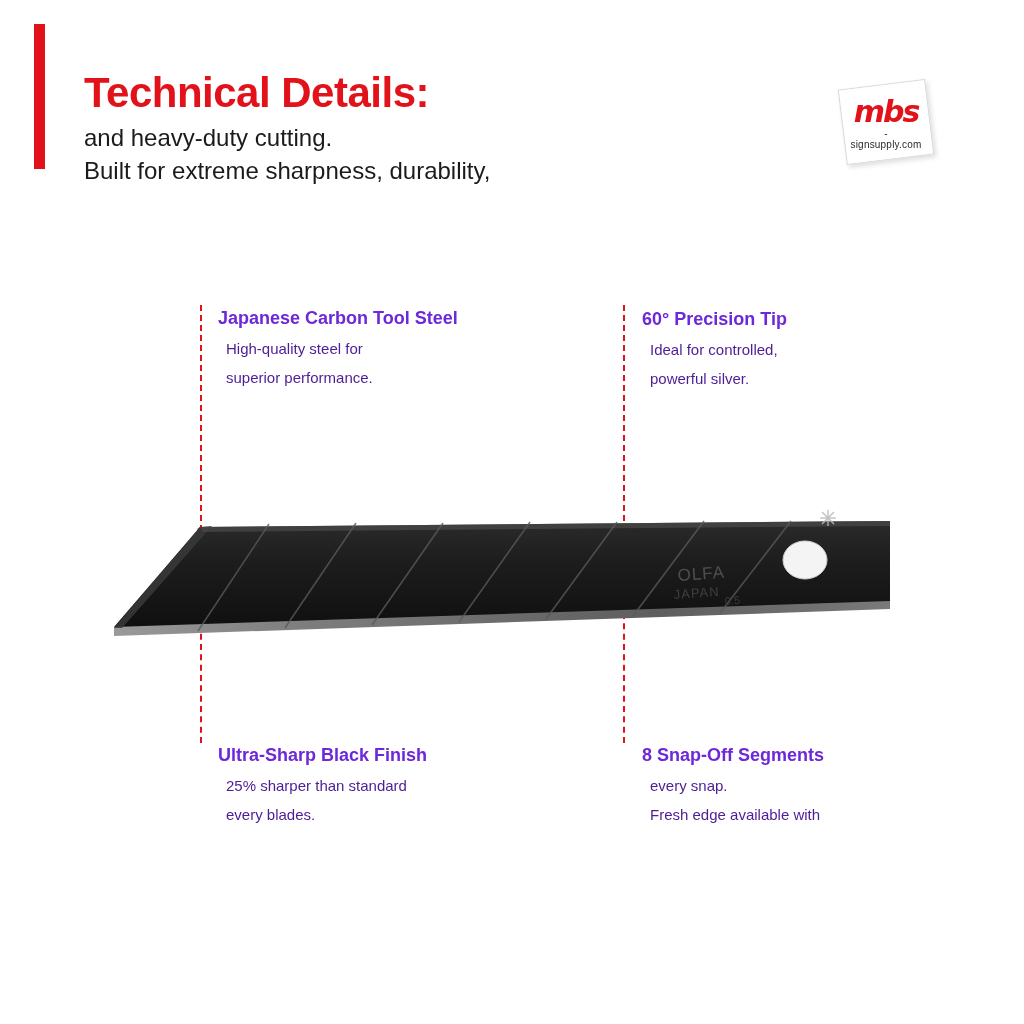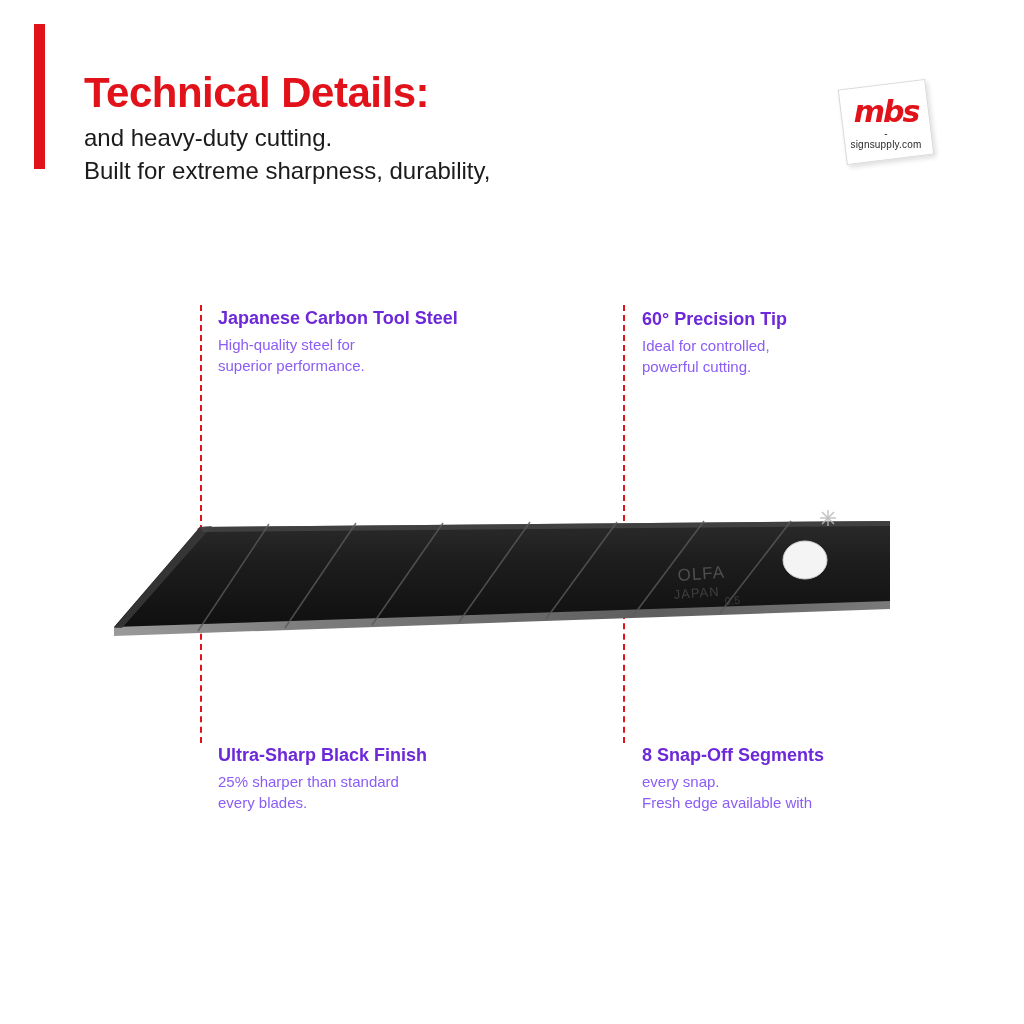--- a/index.html
+++ b/index.html
@@ -103,23 +103,23 @@
   }
   .callout-title {
     font-size: 18px;
     font-weight: bold;
     color: #6d28d9;
     margin: 0 0 4px 0;
     line-height: 1.2;
   }
   .callout-body {
     font-size: 15px;
-    color: #8b5cf6;
+    color: #4c1d95;
     line-height: 1.45;
-    margin: 0;
+    margin: 8px;
   }
   .callout-tl { left: 218px; top: 308px; }
   .callout-tr { left: 642px; top: 309px; }
   .callout-bl { left: 218px; top: 745px; }
   .callout-br { left: 642px; top: 745px; }
 
   
   .leader {
     position: absolute;
     width: 0;
@@ -230,21 +230,21 @@
 
   <div class="callout callout-tl">
     <p class="callout-title">Japanese Carbon Tool Steel</p>
     <p class="callout-body">High-quality steel for</p>
     <p class="callout-body">superior performance.</p>
   </div>
 
   <div class="callout callout-tr">
     <p class="callout-title">60° Precision Tip</p>
     <p class="callout-body">Ideal for controlled,</p>
-    <p class="callout-body">powerful cutting.</p>
+    <p class="callout-body">powerful silver.</p>
   </div>
 
   <div class="callout callout-bl">
     <p class="callout-title">Ultra-Sharp Black Finish</p>
     <p class="callout-body">25% sharper than standard</p>
     <p class="callout-body">every blades.</p>
   </div>
 
   <div class="callout callout-br">
     <p class="callout-title">8 Snap-Off Segments</p>

